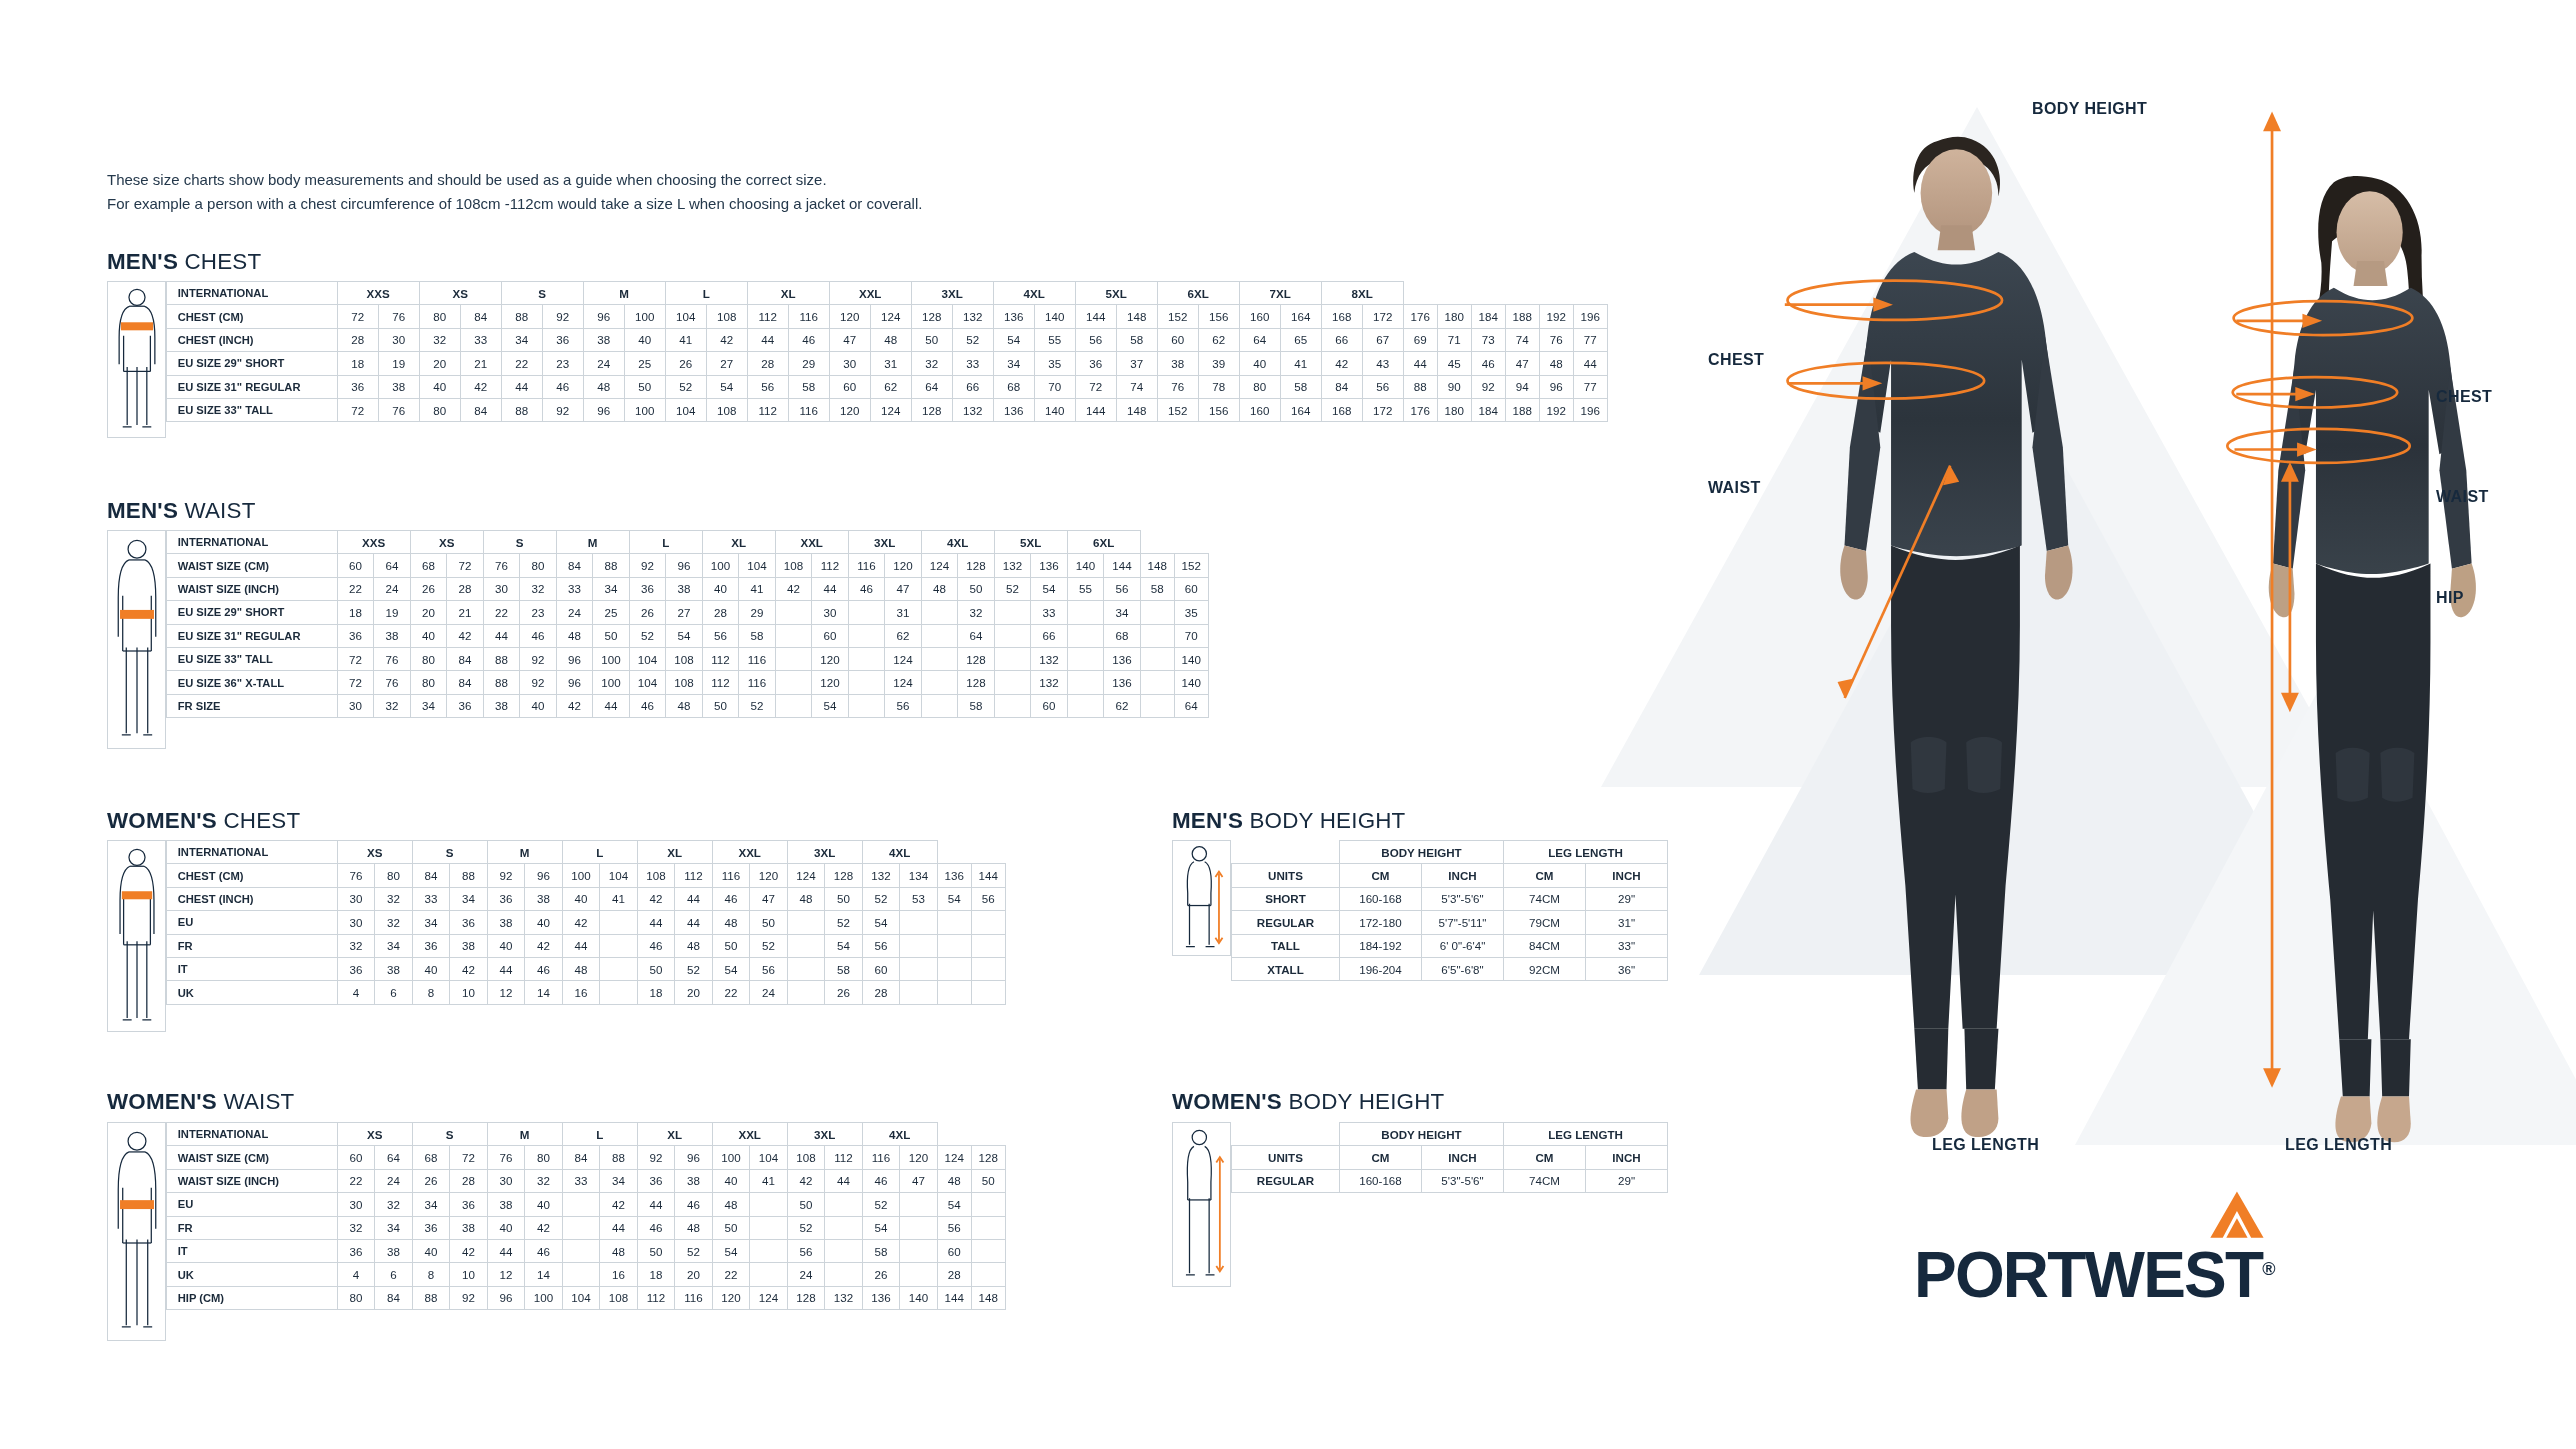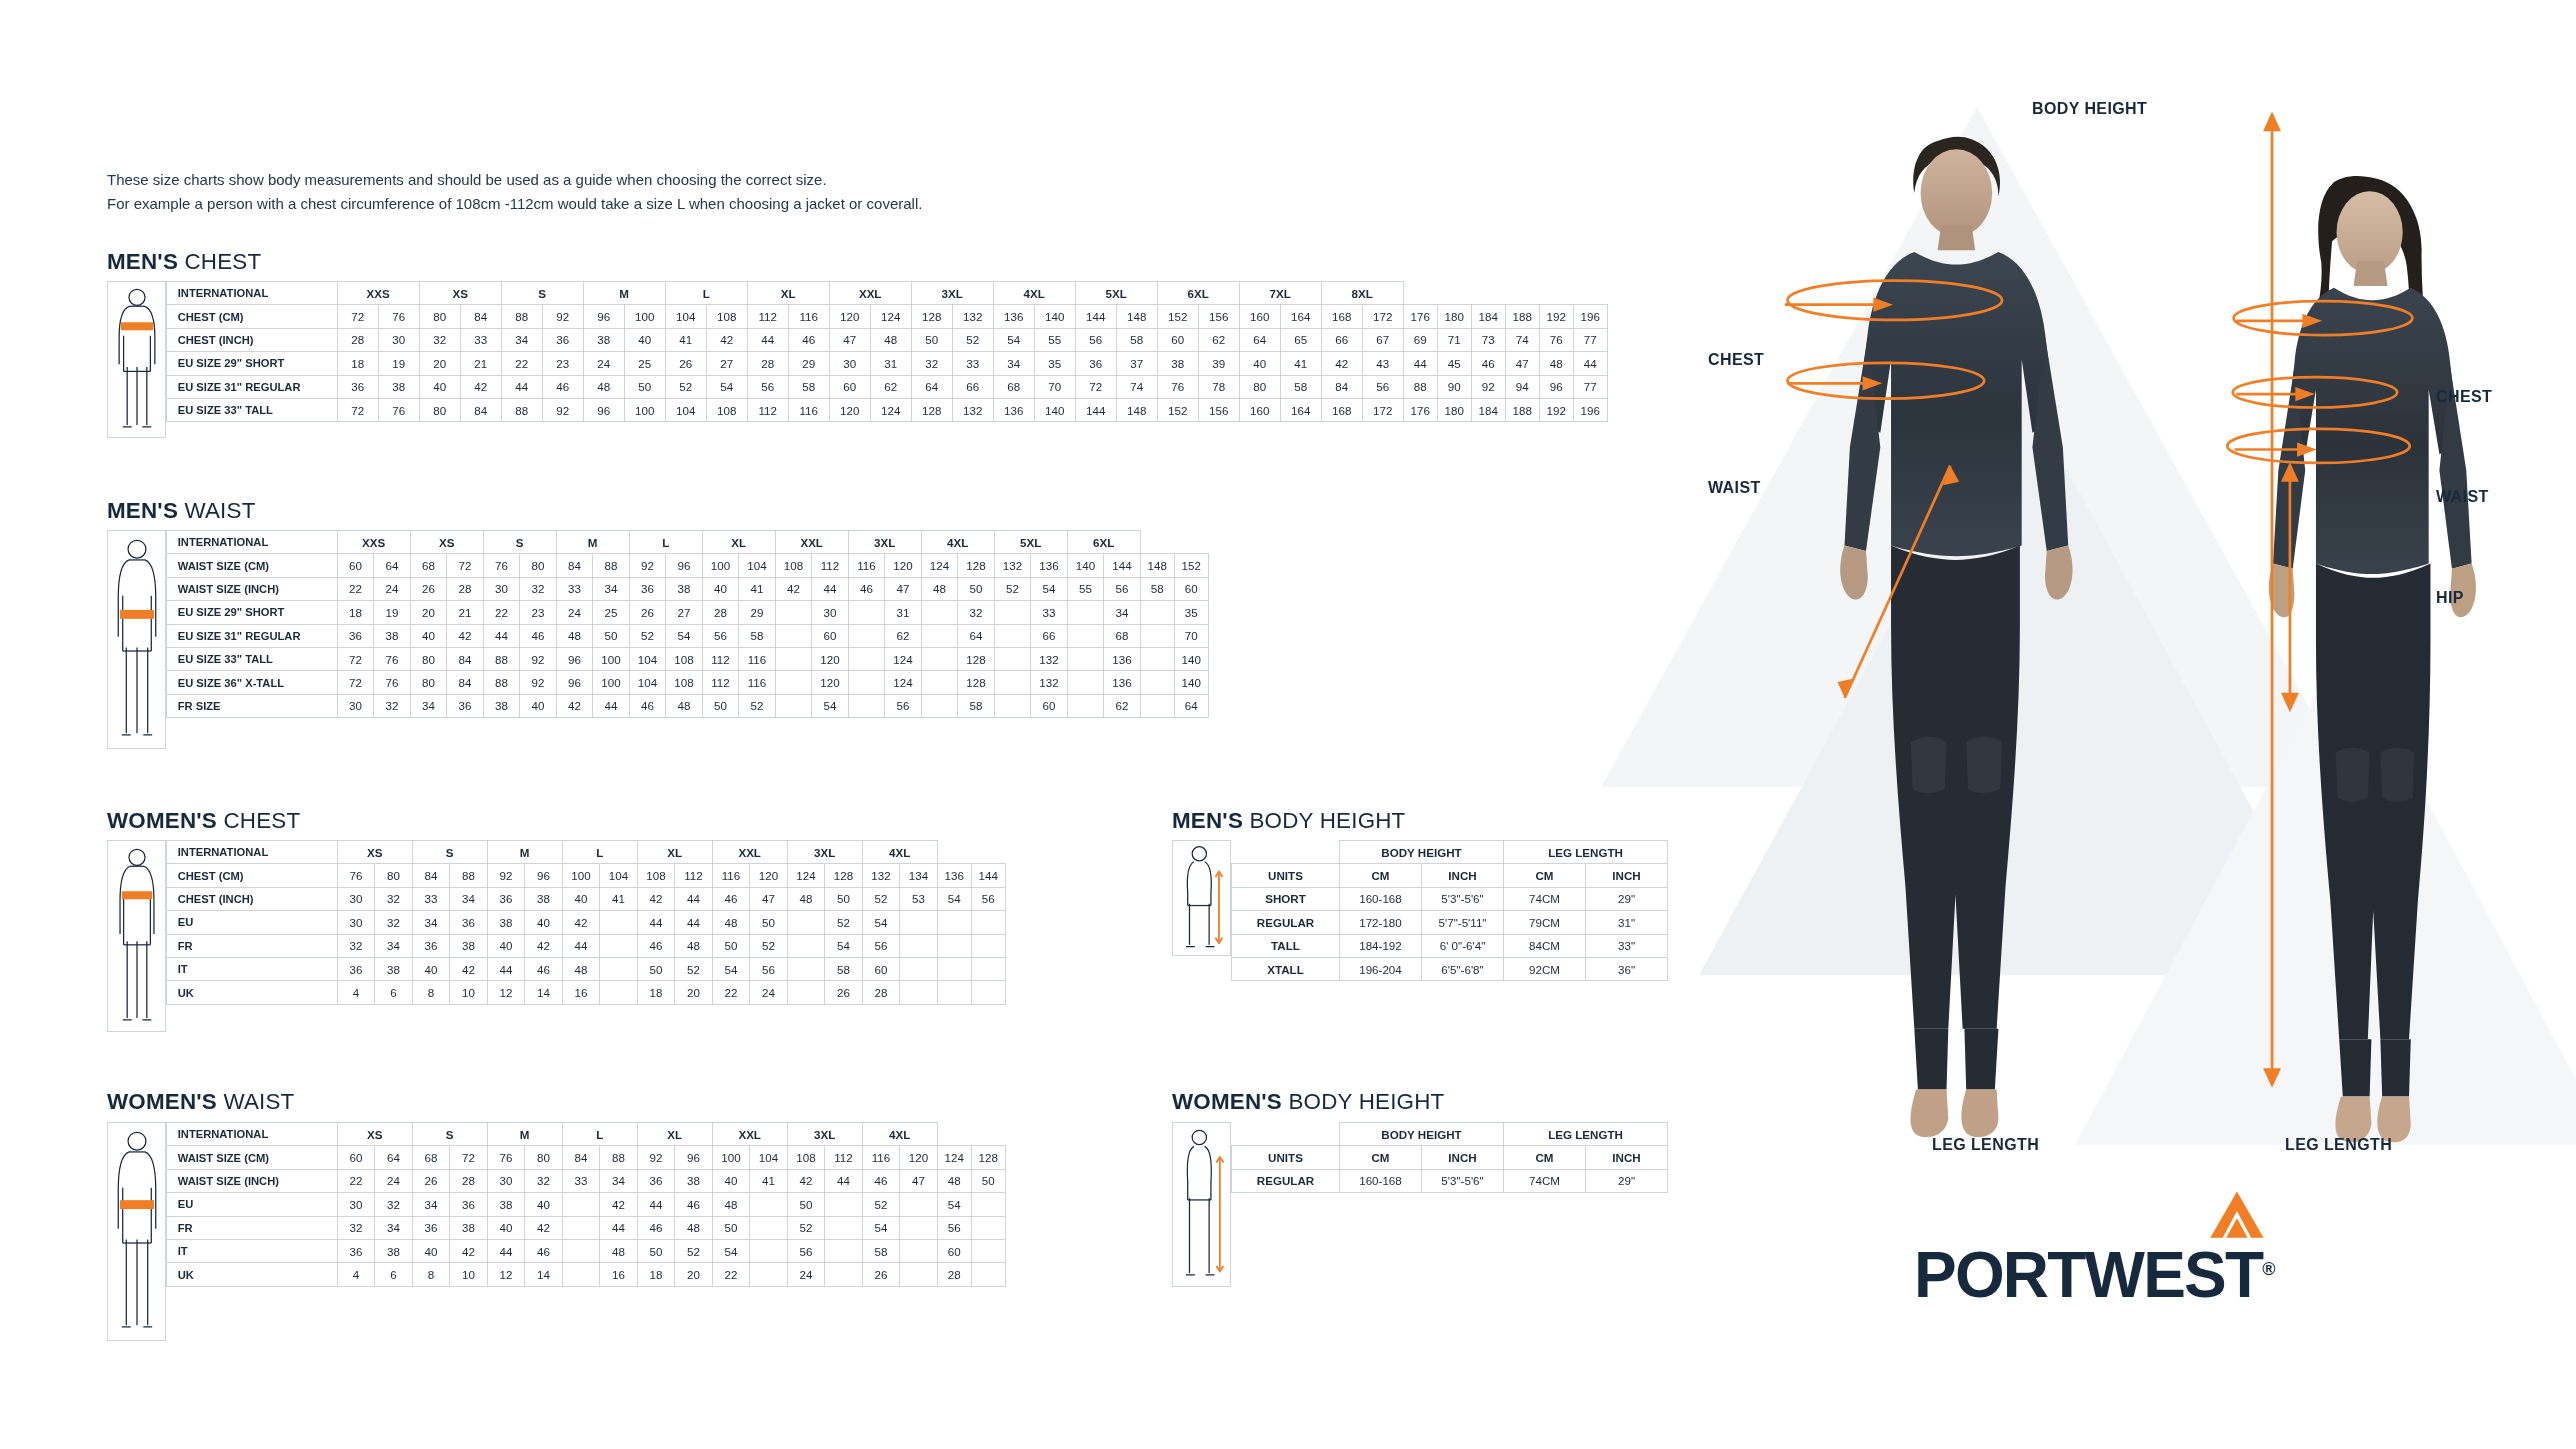--- a/index.html
+++ b/index.html
@@ -922,20 +922,41 @@
             <td style="width: 33px;">20</td>
             <td style="width: 33px;">22</td>
             <td style="width: 33px;"></td>
             <td style="width: 33px;">24</td>
             <td style="width: 33px;"></td>
             <td style="width: 33px;">26</td>
             <td style="width: 33px;"></td>
             <td style="width: 33px;">28</td>
             <td style="width: 33px;"></td>
           </tr>
+          <tr>
+            <td class="lbl">HIP (CM)</td>
+            <td style="width: 33px;">80</td>
+            <td style="width: 33px;">84</td>
+            <td style="width: 33px;">88</td>
+            <td style="width: 33px;">92</td>
+            <td style="width: 33px;">96</td>
+            <td style="width: 33px;">100</td>
+            <td style="width: 33px;">104</td>
+            <td style="width: 33px;">108</td>
+            <td style="width: 33px;">112</td>
+            <td style="width: 33px;">116</td>
+            <td style="width: 33px;">120</td>
+            <td style="width: 33px;">124</td>
+            <td style="width: 33px;">128</td>
+            <td style="width: 33px;">132</td>
+            <td style="width: 33px;">136</td>
+            <td style="width: 33px;">140</td>
+            <td style="width: 33px;">144</td>
+            <td style="width: 33px;">148</td>
+          </tr>
         </tbody>
       </table>
       <table class="sz" style="left: 1231px; top: 840px;">
         <thead>
           <tr>
             <th class="blank" style="width: 107px;"></th>
             <th colspan="2" style="width: 161px;">BODY HEIGHT</th>
             <th colspan="2" style="width: 161px;">LEG LENGTH</th>
           </tr>
           <tr>

